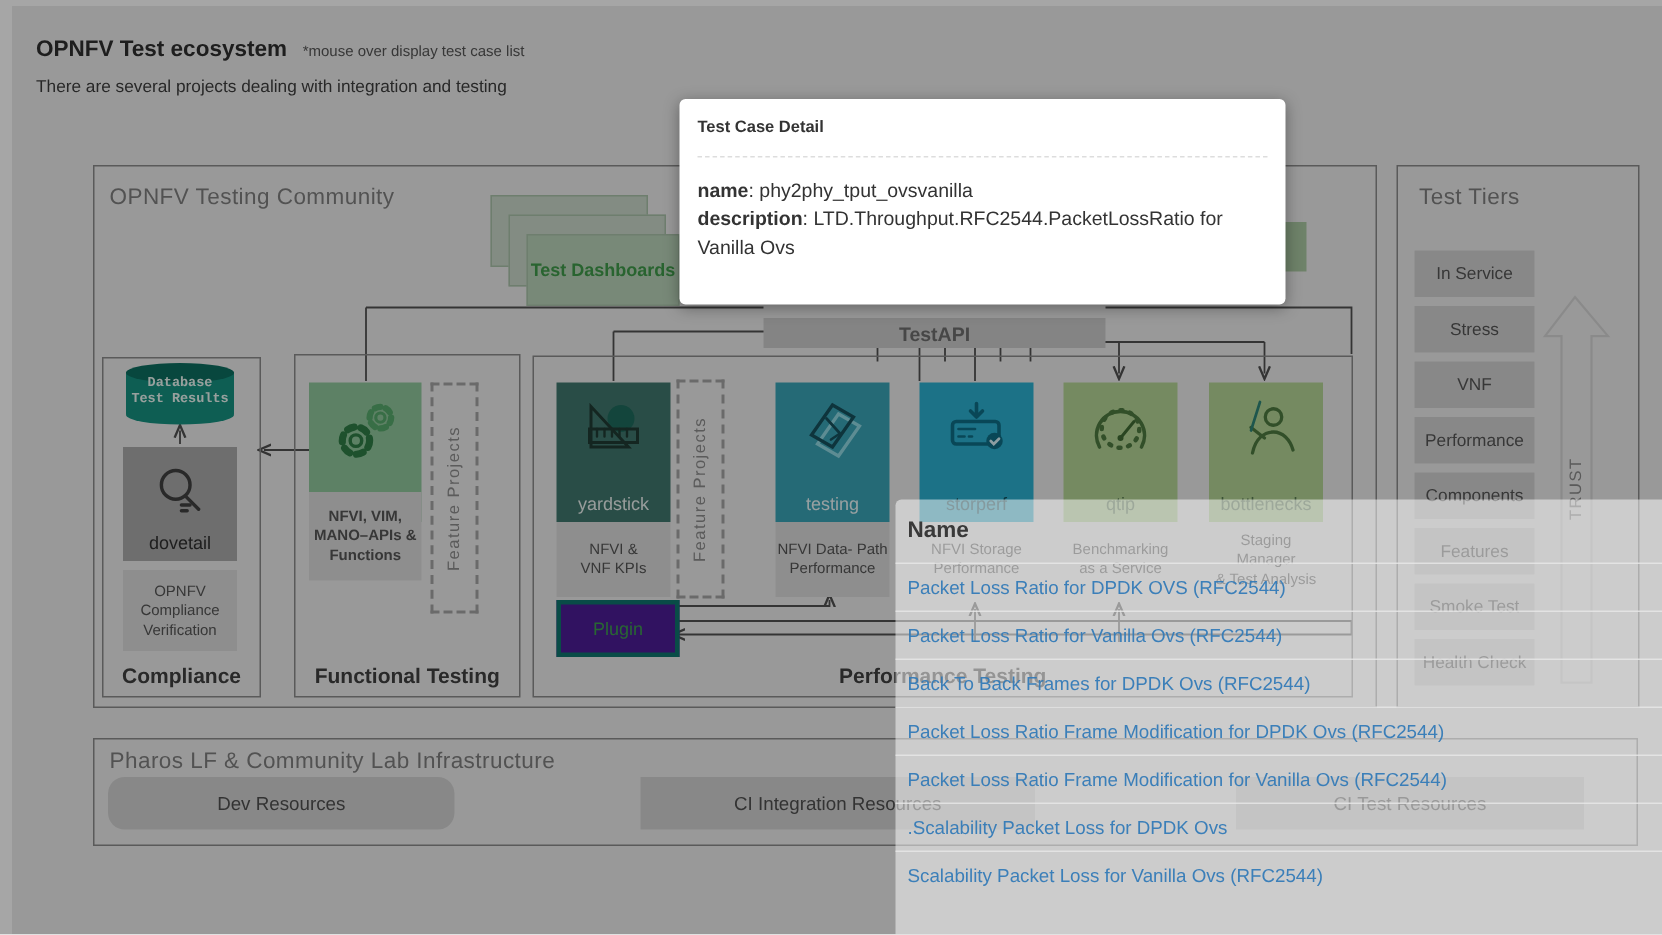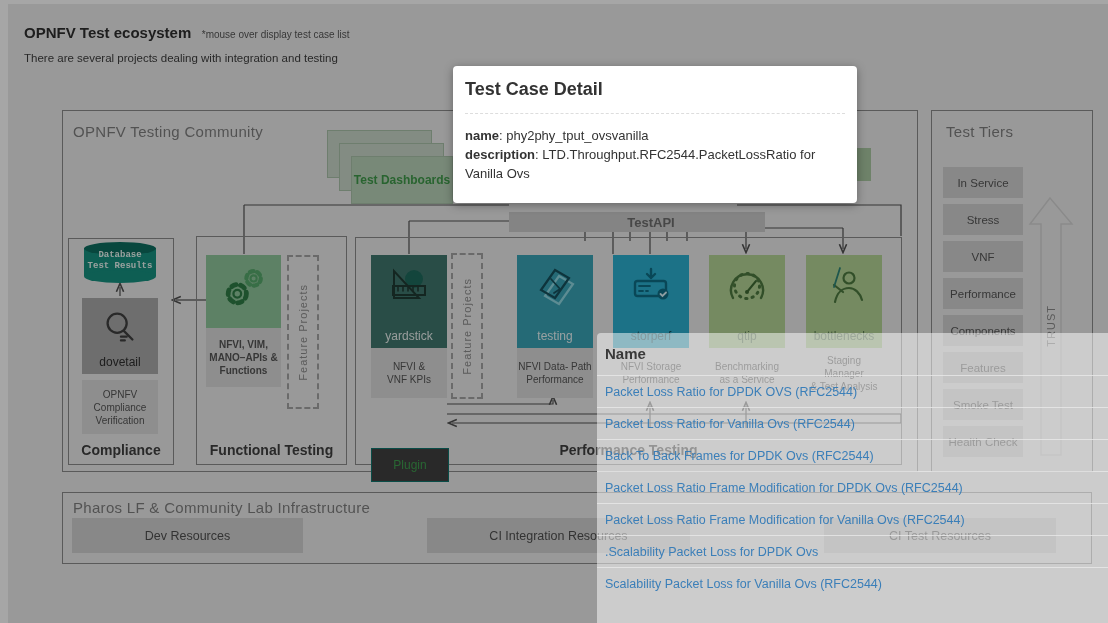--- a/index.html
+++ b/index.html
@@ -50,21 +50,21 @@
   .tier{position:absolute;width:80px;height:31px;background:#d2d2d2;color:#555;
         font-size:11.5px;display:flex;align-items:center;justify-content:center;}
   .trust-txt{position:absolute;writing-mode:vertical-rl;transform:rotate(180deg);
              font-size:11px;color:#8a8a8a;letter-spacing:1px;}
   
   #dim{position:absolute;inset:0;background:rgba(0,0,0,0.35);z-index:5;}
   
   #popup{position:absolute;left:453px;top:66px;width:404px;height:137px;background:#fff;
          border-radius:4px;box-shadow:0 2px 10px rgba(0,0,0,0.35);z-index:7;
          box-sizing:border-box;padding:13px 12px;}
-  #popup .pt{font-size:18px;font-weight:bold;color:#333;}
+  #popup .pt{font-size:11px;font-weight:bold;color:#333;}
   #popup .pdiv{border-top:1px dashed #ddd;margin:13px 0 12px 0;}
   #popup .pbody{font-size:13px;color:#333;line-height:19px;}
   
   #panel{position:absolute;left:597px;top:333px;right:0;bottom:0;
          background:rgba(255,255,255,0.5);z-index:6;border-top-left-radius:4px;}
   #panel .phead{padding:12px 0 0 8px;font-size:15px;font-weight:bold;
                 color:rgba(45,45,45,0.92);}
   #panel .rows{margin-top:13px;}
   #panel .row{height:31px;display:flex;align-items:center;padding-left:8px;
               border-top:1px solid rgba(230,230,230,0.85);}
@@ -119,21 +119,21 @@
   <div class="frame z2" style="left:62px;top:110px;width:854px;height:360px;">
     <div class="sec-title abs" style="left:10px;top:12px;">OPNFV Testing Community</div>
   </div>
 
   <div class="card z2" style="left:327px;top:130px;width:103px;height:46px;"></div>
   <div class="card z2" style="left:339px;top:143px;width:103px;height:46px;"></div>
   <div class="card front z2" style="left:351px;top:156px;width:100px;height:46px;">Test Dashboards</div>
 
   <div class="abs z2" style="left:843px;top:148px;width:28px;height:33px;background:#a9c8a2;"></div>
 
-  <div class="testapi z2" style="left:509px;top:212px;width:228px;height:20px;padding-left:28px;">TestAPI</div>
+  <div class="testapi z2" style="left:509px;top:212px;width:228px;height:20px;">TestAPI</div>
 
   <div class="frame z2" style="left:68px;top:238px;width:104px;height:225px;">
     <div class="collbl">Compliance</div>
   </div>
   <div class="cyl z2" style="left:84px;top:242px;width:72px;height:41px;">
     <div class="bodyc"></div>
     <div class="botc"></div>
     <div class="topc"></div>
     <div class="ctext">Database
 Test Results</div>
@@ -187,21 +187,21 @@
         <circle cx="28" cy="14" r="9" fill="#1e6a5c"></circle>
         <path d="M8,6 L8,33 L33,33 Z" stroke="#203b33" stroke-width="2"></path>
         <rect x="7" y="21" width="32" height="9" stroke="#203b33" stroke-width="2"></rect>
         <path d="M12,21 V26 M17,21 V26 M22,21 V26 M27,21 V26 M32,21 V26" stroke="#203b33" stroke-width="1.6"></path>
       </svg>
     </span>
     <div class="lbl" style="color:#e8f0ee;">yardstick</div>
   </div>
   <div class="sublbl z2" style="left:371px;top:348px;width:76px;height:50px;">NFVI &amp;
 VNF KPIs</div>
-  <div class="abs z2" style="left:371px;top:400px;width:76px;height:32px;background:#404040;border:1px solid #0f766e;display:flex;align-items:center;justify-content:center;font-size:12px;color:#3e9e4e;margin-top:48px;">Plugin</div>
+  <div class="abs z2" style="left:371px;top:400px;width:76px;height:32px;background:#4c1d95;border:3px solid #0f766e;display:flex;align-items:center;justify-content:center;font-size:12px;color:#3e9e4e;">Plugin</div>
   <div class="dashedbox z2" style="left:451px;top:253px;width:28px;height:142px;">
     <span class="vtext">Feature Projects</span>
   </div>
   <div class="pbox z2" style="left:517px;top:255px;width:76px;height:93px;background:#3aa3b5;">
     <span class="ic">
       <svg width="46" height="44" viewBox="0 0 46 44" fill="none" stroke-linecap="round">
         <path d="M13,31 L27,11 L41,19 L27,39 Z" stroke="#8fd8e2" stroke-width="2.2"></path>
         <path d="M9,25 L23,5 L37,13 L23,33 Z" stroke="#16505c" stroke-width="2.2"></path>
         <path d="M19,14 L28,24 M28,24 L22,28" stroke="#16505c" stroke-width="1.8"></path>
       </svg>
@@ -260,21 +260,21 @@
   <div class="tier z2" style="left:943px;top:278px;">Performance</div>
   <div class="tier z2" style="left:943px;top:315px;">Components</div>
   <div class="tier z2" style="left:943px;top:352px;">Features</div>
   <div class="tier z2" style="left:943px;top:389px;">Smoke Test</div>
   <div class="tier z2" style="left:943px;top:426px;">Health Check</div>
   <div class="trust-txt z2" style="left:1045px;top:305px;">TRUST</div>
 
   <div class="frame z2" style="left:62px;top:492px;width:1028px;height:70px;">
     <div class="sec-title abs" style="left:10px;top:6px;">Pharos LF &amp; Community Lab Infrastructure</div>
   </div>
-  <div class="gbox z2" style="left:72px;top:518px;width:231px;height:35px;font-size:12.5px;">Dev Resources</div>
+  <div class="gbox z2" style="left:72px;top:518px;width:231px;height:35px;font-size:12.5px;border-radius:11px;">Dev Resources</div>
   <div class="gbox z2" style="left:427px;top:518px;width:263px;height:35px;font-size:12.5px;">CI Integration Resources</div>
   <div class="gbox z2" style="left:824px;top:518px;width:232px;height:35px;font-size:12.5px;">CI Test Resources</div>
 
   <div id="dim"></div>
 
   <div id="panel">
     <div class="phead">Name</div>
     <div class="rows">
       <div class="row">
           <a href="#">Packet Loss Ratio for DPDK OVS (RFC2544)</a>

